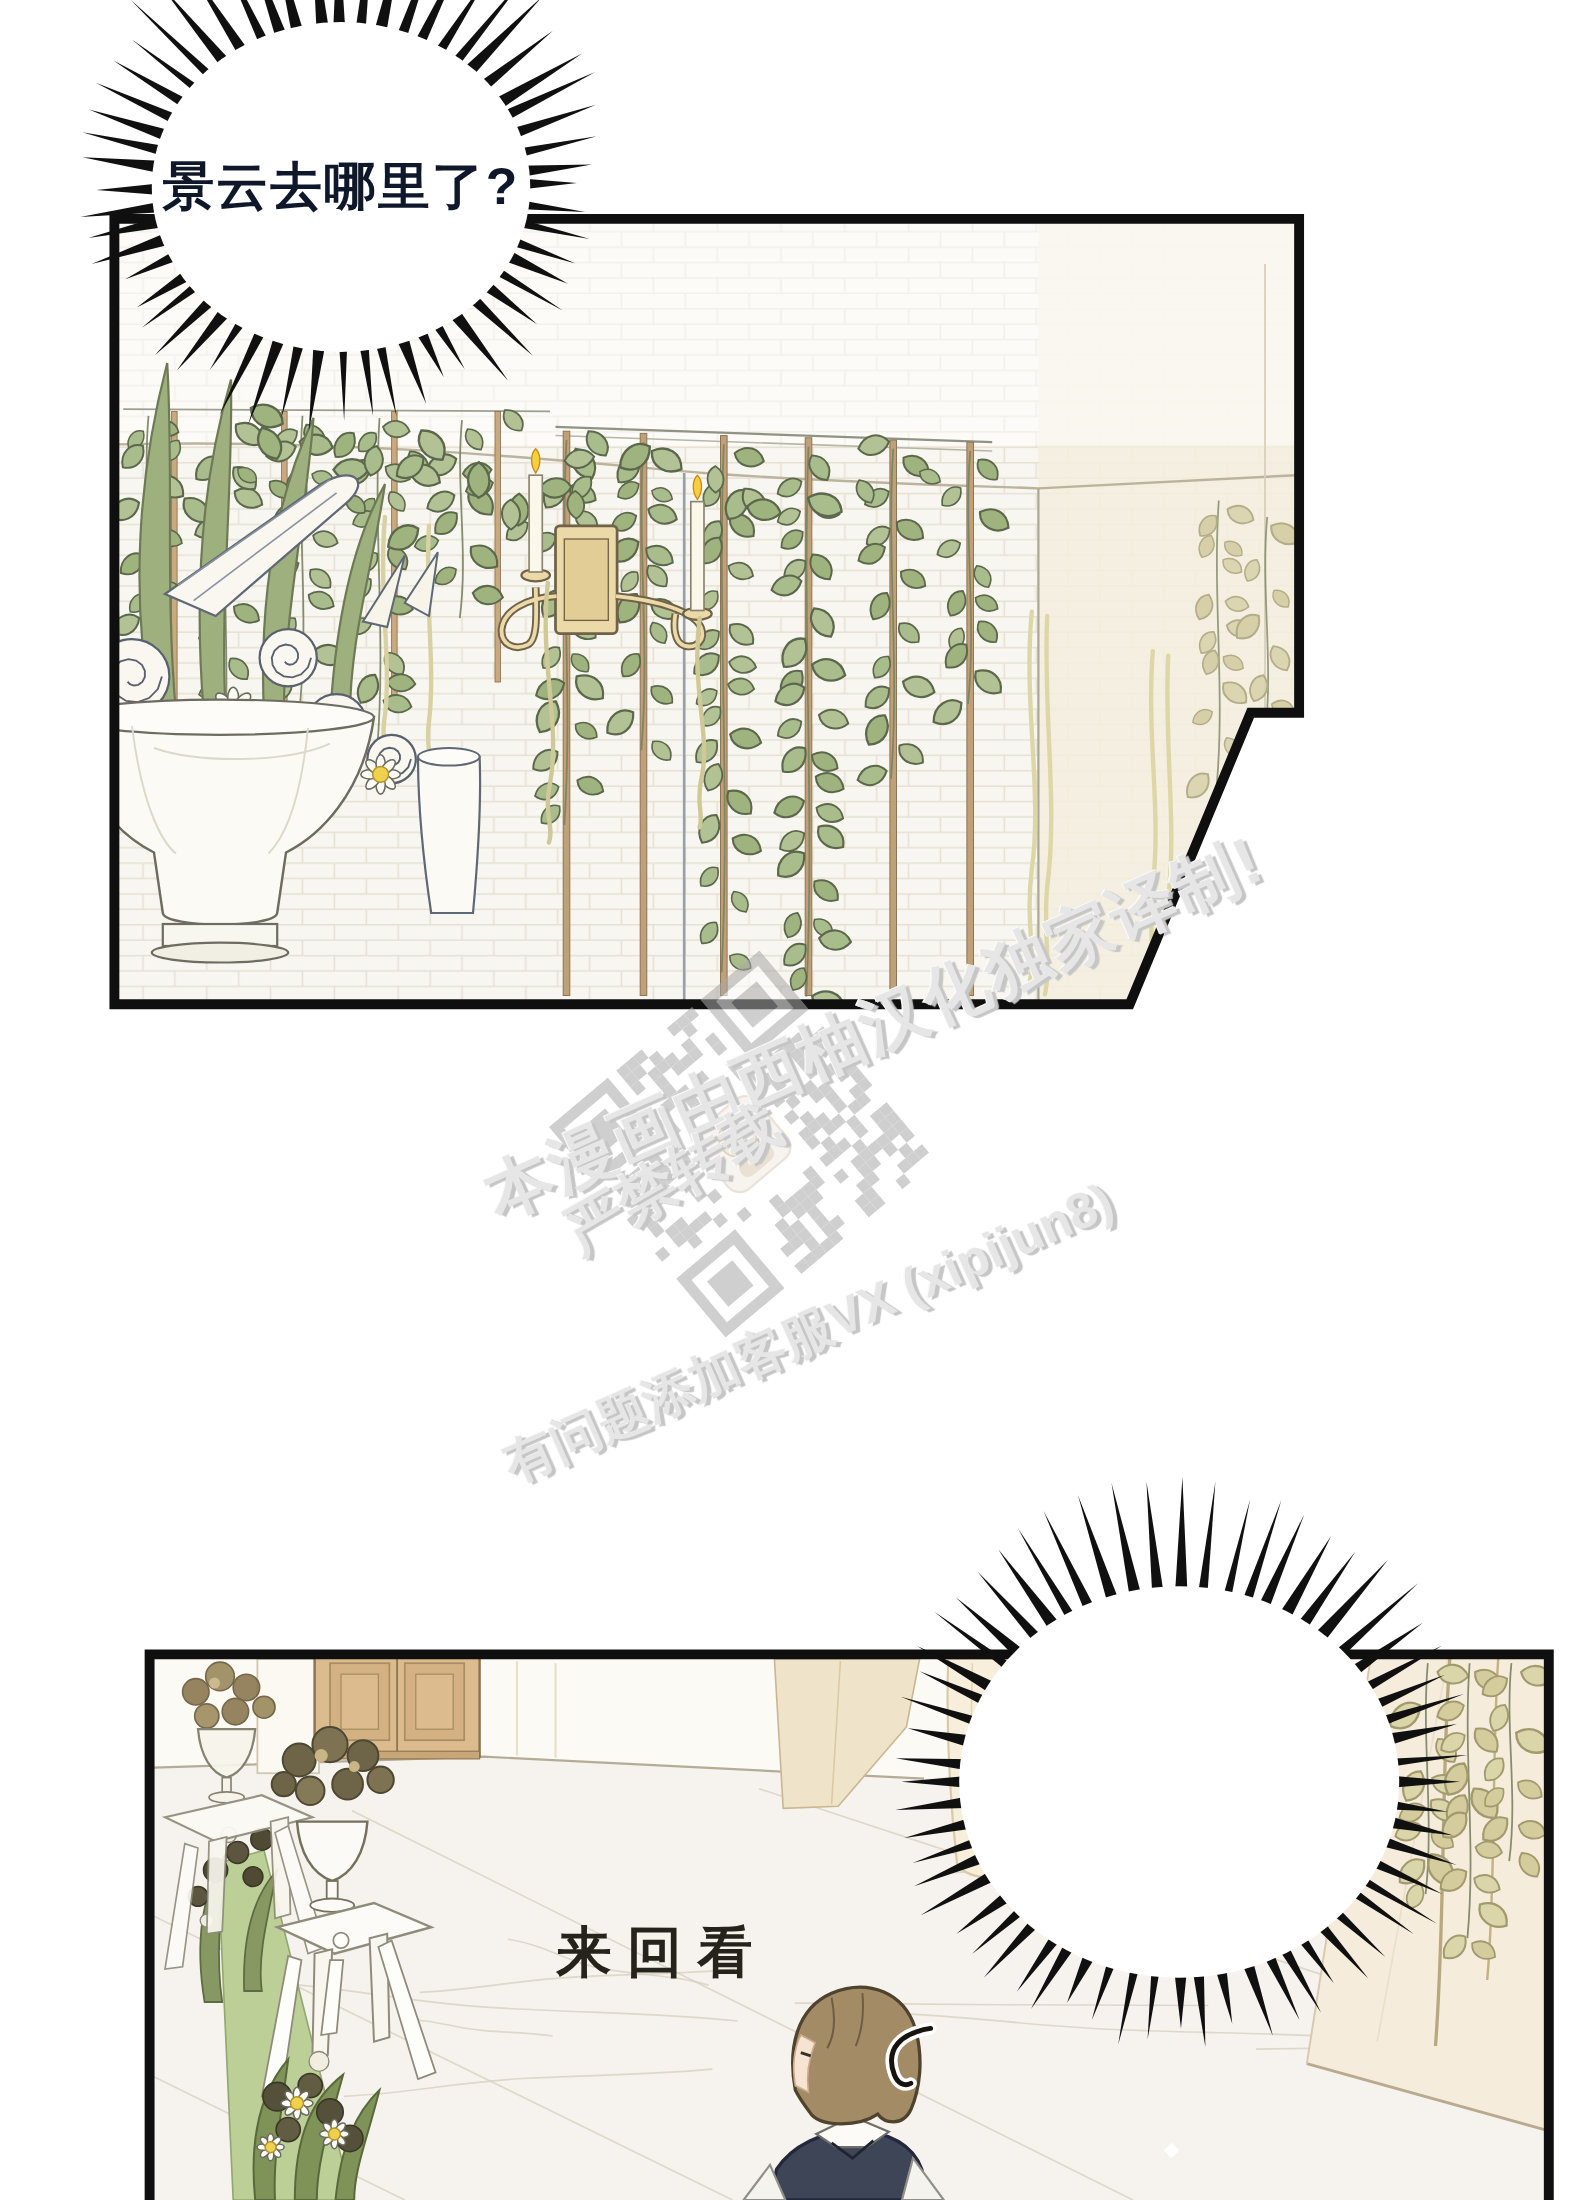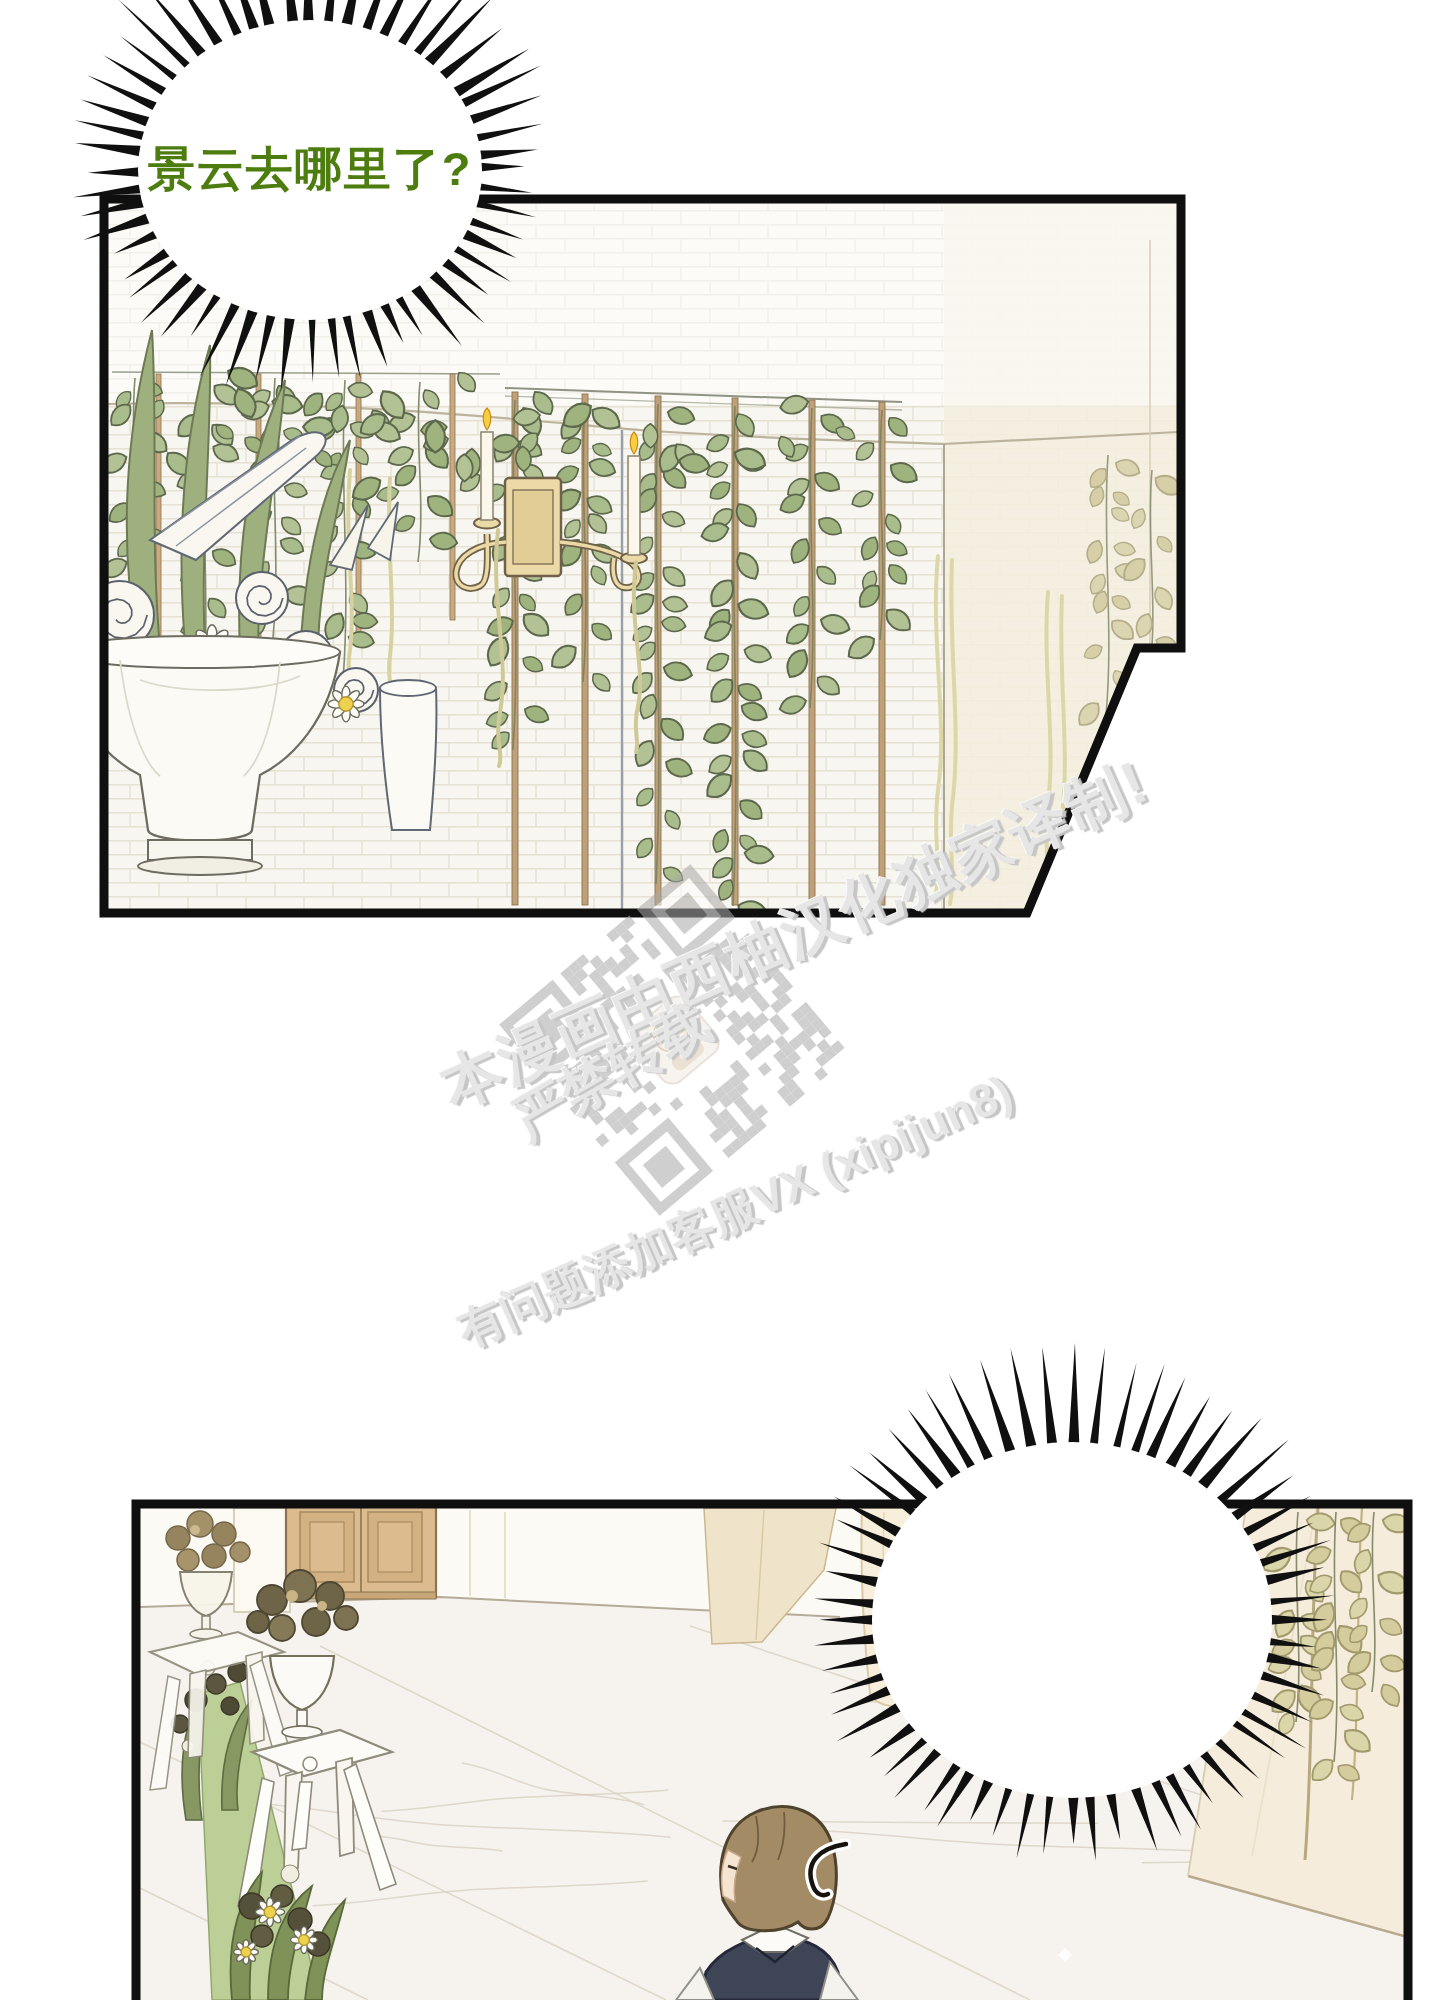--- a/index.html
+++ b/index.html
@@ -7,21 +7,21 @@
         font-family:"Liberation Sans","DejaVu Sans",sans-serif;}
   svg.art{position:absolute;left:0;top:0;z-index:1;}
   .qr{position:absolute;left:550px;top:915px;width:250px;height:250px;opacity:.55;
       transform:rotate(-40deg);z-index:2;}
   .wm{position:absolute;white-space:nowrap;font-weight:900;color:#e6e6e6;z-index:3;
       text-shadow:3px 3px 1px #c6c6c6,-1px -1px 0 #fafafa;
       transform:translate(-50%,-50%) rotate(-24deg);}
   #wm1{left:795px;top:935px;font-size:60px;letter-spacing:2px;}
   #wm2{left:612px;top:1072px;font-size:54px;transform:translate(-50%,-50%) rotate(-30deg);}
   #wm3{left:735px;top:1212px;font-size:46px;}
-  .btxt{position:absolute;z-index:5;color:#4d7c0f;font-weight:900;text-align:center;line-height:1.15;}
+  .btxt{position:absolute;z-index:5;color:#0f172a;font-weight:900;text-align:center;line-height:1.15;}
   #bubble1-text{left:120px;top:142px;width:380px;font-size:47px;letter-spacing:2px;}
   #bubble2-text{left:878px;top:1598px;width:436px;font-size:55px;}
   #bubble2-text .dots{margin-top:22px;font-size:40px;letter-spacing:18px;line-height:.8;}
   #sfx-text{position:absolute;left:506px;top:1742px;z-index:5;color:#26231d;
             font-weight:900;font-size:50px;letter-spacing:14px;}
 </style>
 </head>
 <body>
 
 <div class="page">
@@ -922,14 +922,15 @@
         <circle cx="125" cy="118" r="17" fill="#ecdcc8" stroke="#c9ae8e" stroke-width="1.5"></circle>
         <path d="M108,116 C108,99 142,99 142,116 C136,106 114,106 108,116 Z" fill="#bfa179"></path>
         <rect x="107" y="137" width="36" height="16" rx="7" fill="#dccab0"></rect>
       </svg>
 </div>
 <div class="wm" id="wm1">本漫画由西柚汉化独家译制!</div>
 <div class="wm" id="wm2">严禁转载</div>
 <div class="wm" id="wm3">有问题添加客服VX (xipijun8)</div>
 
 <div class="btxt" id="bubble1-text">景云去哪里了?</div>
+<div id="sfx-text">来回看</div>
 
 </div>
 
 </body></html>

